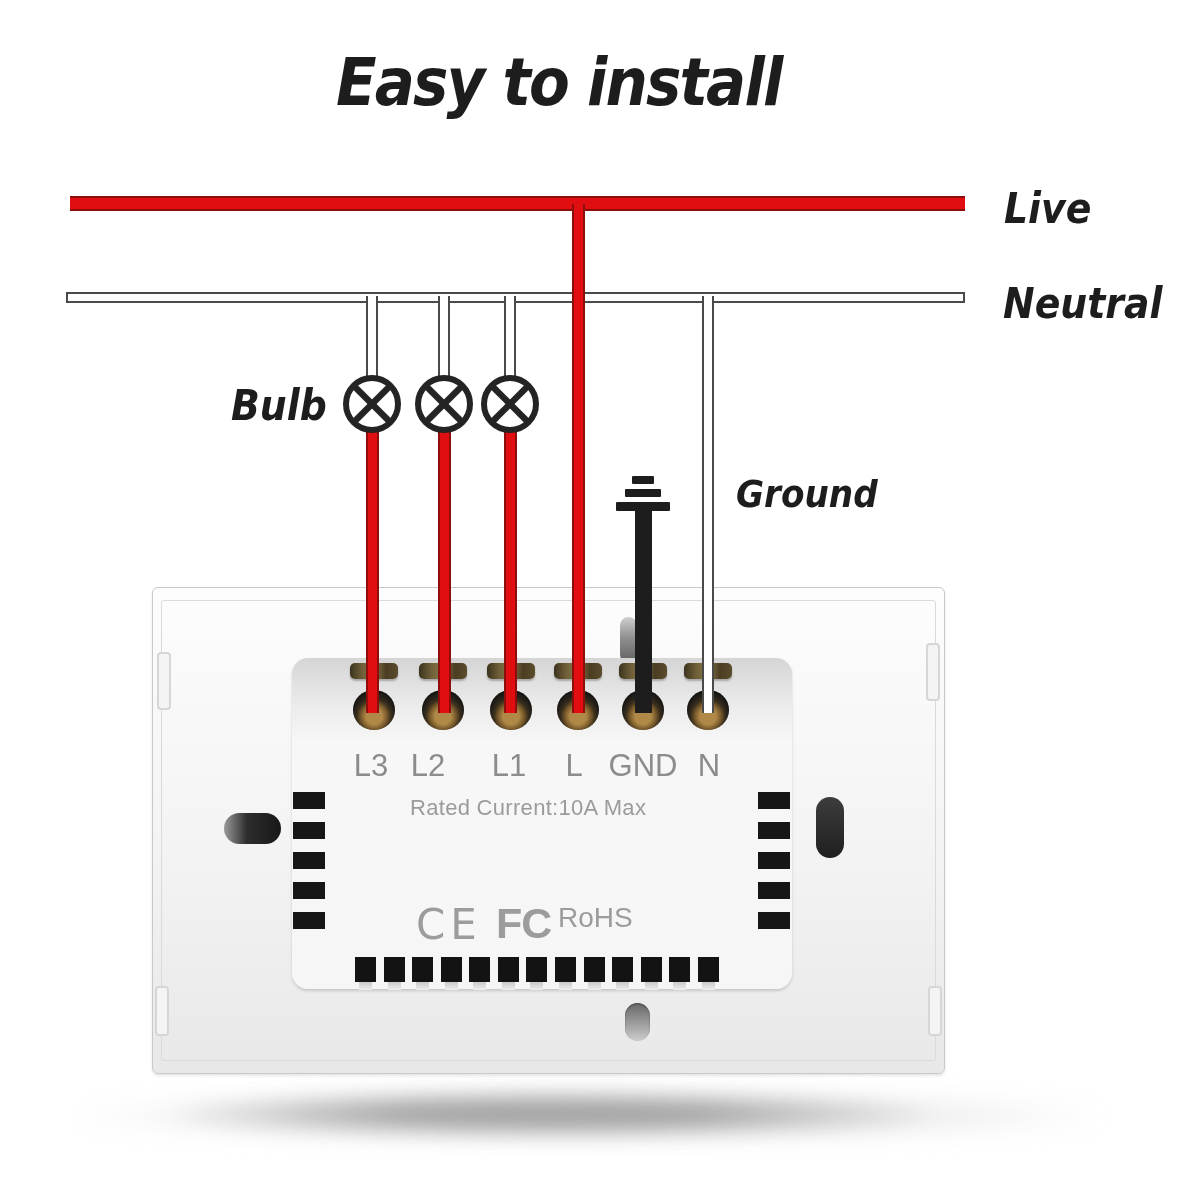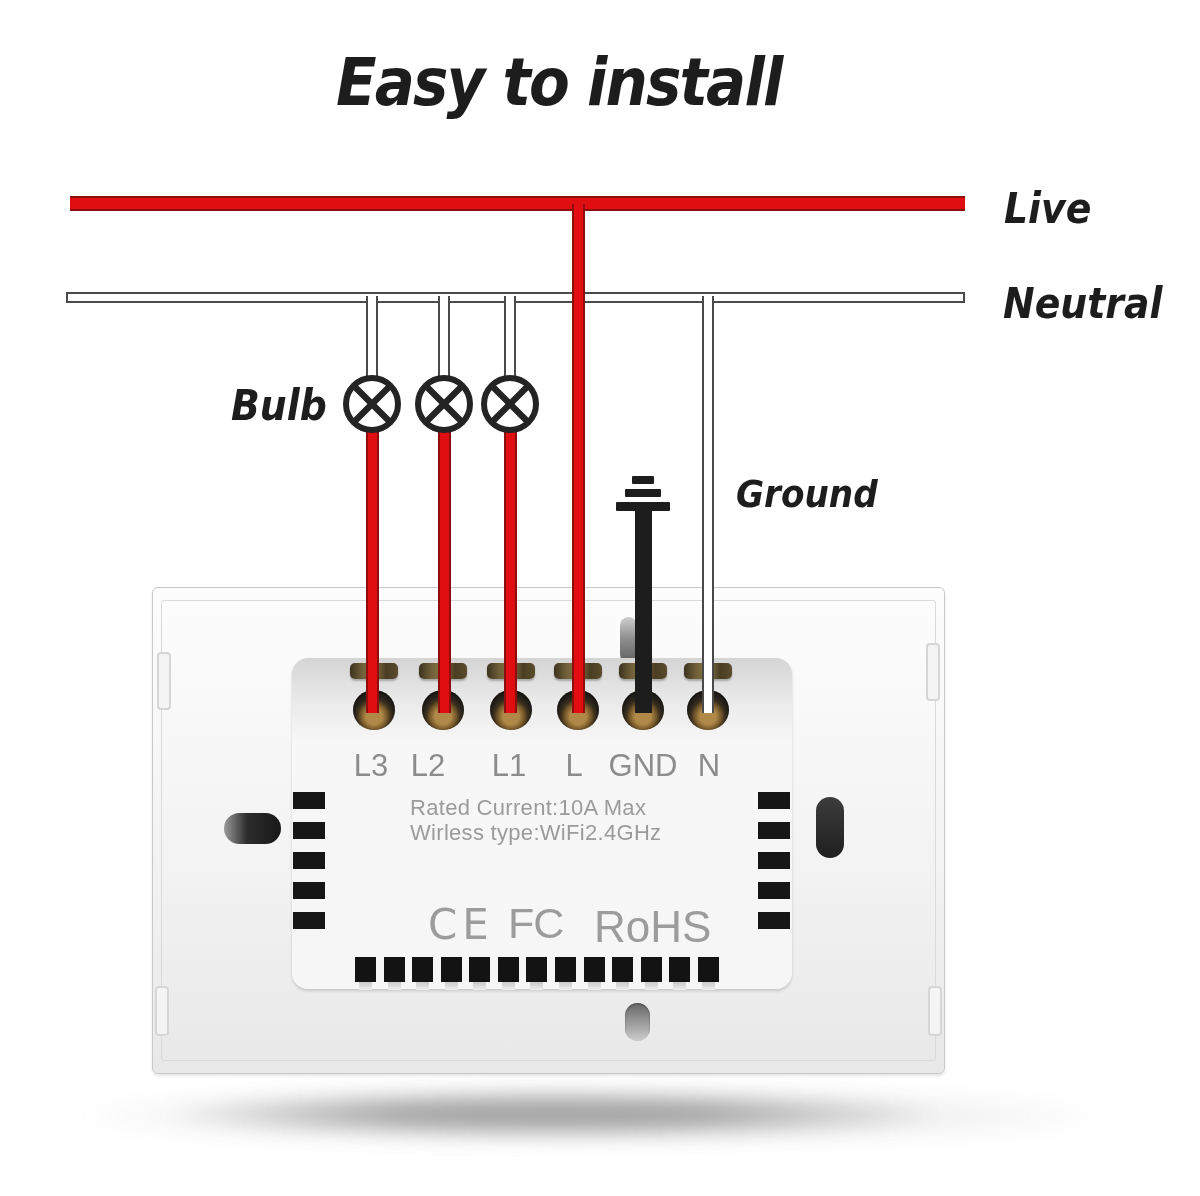--- a/index.html
+++ b/index.html
@@ -41,24 +41,24 @@
   #hole-bottom{left:472px;top:415px;width:25px;height:38px;border-radius:13px;
     background:linear-gradient(180deg,#676767,#9e9e9e 55%,#cdcdcd);box-shadow:inset 0 1px 2px rgba(0,0,0,.35);}
 
   
   #module{left:292px;top:658px;width:500px;height:331px;border-radius:16px;
     background:linear-gradient(180deg,#ededed 0%,#f7f7f7 26%,#f6f6f6 100%);box-shadow:0 2px 3px rgba(0,0,0,.16);}
   #module-shade{left:0;top:0;width:100%;height:84px;border-radius:16px 16px 0 0;
     background:linear-gradient(180deg,rgba(0,0,0,.10),rgba(0,0,0,.03) 55%,rgba(0,0,0,0));}
   .tlabel{top:748px;font-size:31px;color:#8c8c8c;transform:translateX(-50%);white-space:nowrap;}
   #specs{left:410px;top:795px;font-size:22px;line-height:25px;color:#9b9b9b;letter-spacing:.3px;white-space:nowrap;}
-  .cert{color:#9c9c9c;white-space:nowrap;margin-left:12px;}
+  .cert{color:#9c9c9c;white-space:nowrap;}
   #cert-ce{left:416px;top:900px;font-size:42px;letter-spacing:5px;font-family:"DejaVu Sans",sans-serif;}
-  #cert-fcc{left:496px;top:899px;font-size:43px;font-weight:normal;letter-spacing:-1px;}
-  #cert-rohs{left:582px;top:902px;font-size:44px;}
+  #cert-fcc{left:496px;top:899px;font-size:43px;font-weight:bold;letter-spacing:-1px;}
+  #cert-rohs{left:558px;top:902px;font-size:28px;}
 
   
   #vent-row{left:355px;top:957px;width:364px;height:25px;display:flex;justify-content:space-between;}
   .vent{position:relative;width:21px;height:25px;background:#131313;}
   .vent::after{content:'';position:absolute;left:4px;top:25px;width:13px;height:8px;
     background:linear-gradient(180deg,#c9c9c9,#efefef);}
   .ventcol{display:flex;flex-direction:column;}
   #vent-left{left:293px;top:792px;}
   #vent-right{left:758px;top:792px;}
   .side-vent{width:32px;height:17px;background:#161616;margin-bottom:13px;}
@@ -120,21 +120,20 @@
 
   <div class="abs tlabel" style="left:371px">L3</div>
   <div class="abs tlabel" style="left:428px">L2</div>
   <div class="abs tlabel" style="left:509px">L1</div>
   <div class="abs tlabel" style="left:574px">L</div>
   <div class="abs tlabel" style="left:643px">GND</div>
   <div class="abs tlabel" style="left:709px">N</div>
 
   <div class="abs" id="specs">
     <div>Rated Current:10A Max</div>
-    <div>Wirless type:WiFi2.4GHz</div>
   </div>
 
   <div class="abs cert" id="cert-ce">CE</div>
   <div class="abs cert" id="cert-fcc">FC</div>
   <div class="abs cert" id="cert-rohs">RoHS</div>
 
   <div class="abs" id="vent-row">
       <div class="vent"></div>
       <div class="vent"></div>
       <div class="vent"></div>

